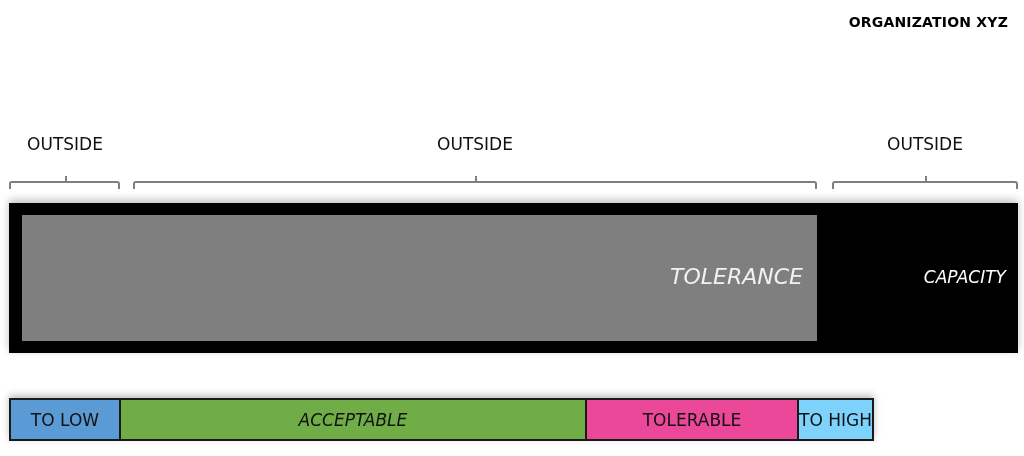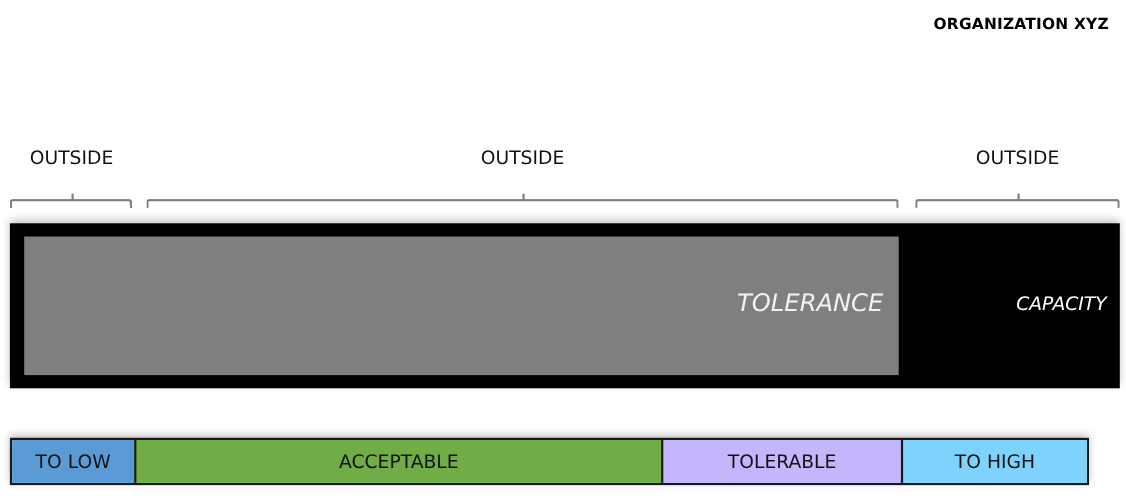--- a/index.html
+++ b/index.html
@@ -93,21 +93,21 @@
     .capacity-text {
       right: 12px;
       top: 64px;
       font-size: 17px;
       color: #ffffff;
     }
     .scale-bar {
       position: absolute;
       left: 9px;
       top: 398px;
-      width: 981px;
+      width: 865px;
       height: 43px;
       display: flex;
       border: 2px solid #1a1a1a;
       box-sizing: border-box;
       box-shadow: 0 -3px 7px rgba(0,0,0,0.25);
     }
     .scale-seg {
       height: 100%;
       display: flex;
       align-items: center;
@@ -142,16 +142,16 @@
 
 <div class="capacity-box">
   <div class="tolerance-box">
     <span class="zone-text tolerance-text">TOLERANCE</span>
   </div>
   <span class="zone-text capacity-text">CAPACITY</span>
 </div>
 
 <div class="scale-bar">
   <div class="scale-seg" style="width:111px; background:#5b9bd5;">TO LOW</div>
-  <div class="scale-seg" style="width:479px; background:#70ad47;">ACCEPTABLE</div>
-  <div class="scale-seg" style="width:218px; background:#c4b5fd;">TOLERABLE</div>
+  <div class="scale-seg" style="width:479px; background:#70ad47;font-style:italic;">ACCEPTABLE</div>
+  <div class="scale-seg" style="width:218px; background:#ec4899;">TOLERABLE</div>
   <div class="scale-seg" style="flex:1; background:#7dd3fc;">TO HIGH</div>
 </div>
 
 </body></html>

